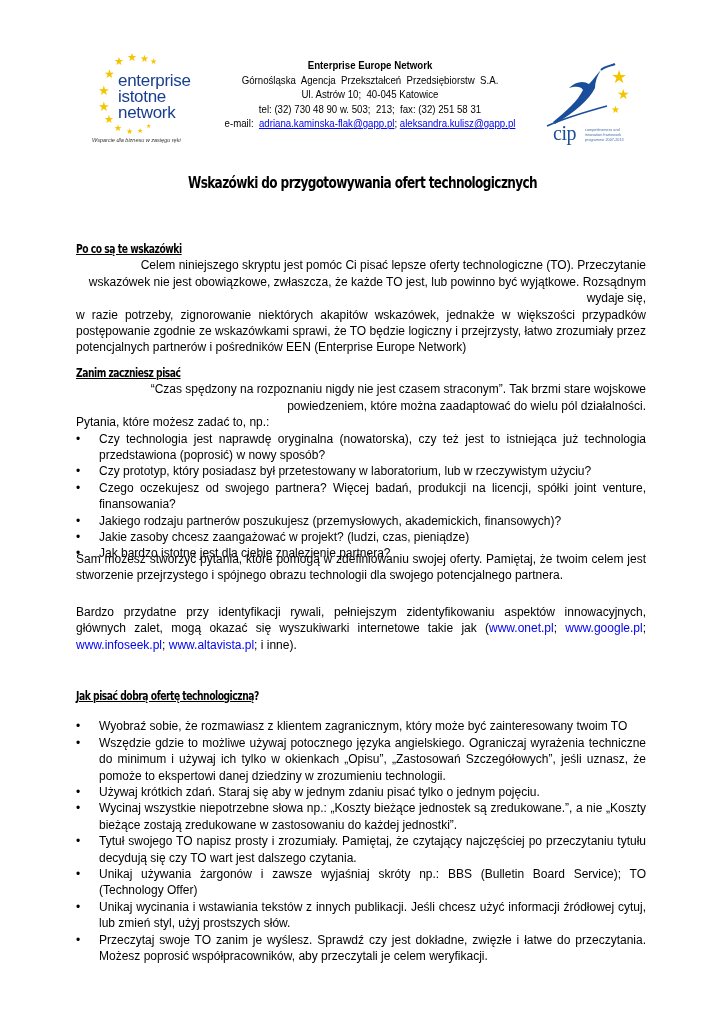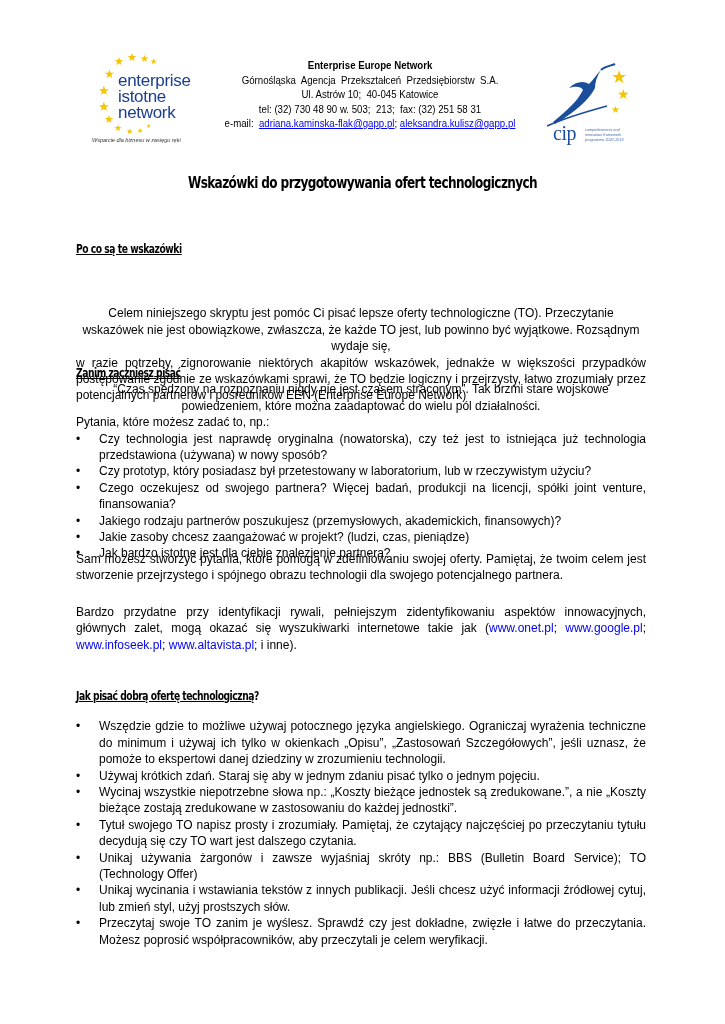--- a/index.html
+++ b/index.html
@@ -94,50 +94,51 @@
     <span class="star" style="position:absolute;left:72px;top:26px;font-size:14px;color:#f5c400;">★</span>
     <span class="star" style="position:absolute;left:66px;top:44px;font-size:10px;color:#f5c400;">★</span>
     <span class="cip-text">cip</span>
     <span class="cip-sub">competitiveness and innovation framework programme 2007-2013</span>
   </div>
 
   <div class="doc-title">Wskazówki do przygotowywania ofert technologicznych</div>
 
   <div class="content" id="sec1">
     <div class="heading"><span class="u">Po co są te wskazówki</span></div>
-    <p style="text-align:center;margin-top:48px;">Celem niniejszego skryptu jest pomóc Ci pisać lepsze oferty technologiczne (TO). Przeczytanie wskazówek nie jest obowiązkowe, zwłaszcza, że każde TO jest, lub powinno być wyjątkowe. Rozsądnym wydaje się,</p>
+    <p style="text-align:right;">Celem niniejszego skryptu jest pomóc Ci pisać lepsze oferty technologiczne (TO). Przeczytanie wskazówek nie jest obowiązkowe, zwłaszcza, że każde TO jest, lub powinno być wyjątkowe. Rozsądnym wydaje się,</p>
     <p>w razie potrzeby, zignorowanie niektórych akapitów wskazówek, jednakże w większości przypadków postępowanie zgodnie ze wskazówkami sprawi, że TO będzie logiczny i przejrzysty, łatwo zrozumiały przez potencjalnych partnerów i pośredników EEN (Enterprise Europe Network)</p>
   </div>
 
   <div class="content" id="sec2">
     <div class="heading"><span class="u">Zanim zaczniesz pisać</span></div>
-    <p style="text-align:center;">“Czas spędzony na rozpoznaniu nigdy nie jest czasem straconym”. Tak brzmi stare wojskowe powiedzeniem, które można zaadaptować do wielu pól działalności.</p>
+    <p style="text-align:right;">“Czas spędzony na rozpoznaniu nigdy nie jest czasem straconym”. Tak brzmi stare wojskowe powiedzeniem, które można zaadaptować do wielu pól działalności.</p>
     <p>Pytania, które możesz zadać to, np.:</p>
     <ul class="bullets">
-      <li>Czy technologia jest naprawdę oryginalna (nowatorska), czy też jest to istniejąca już technologia przedstawiona (używana) w nowy sposób?</li>
+      <li>Czy technologia jest naprawdę oryginalna (nowatorska), czy też jest to istniejąca już technologia przedstawiona (poprosić) w nowy sposób?</li>
       <li>Czy prototyp, który posiadasz był przetestowany w laboratorium, lub w rzeczywistym użyciu?</li>
       <li>Czego oczekujesz od swojego partnera? Więcej badań, produkcji na licencji, spółki joint venture, finansowania?</li>
       <li>Jakiego rodzaju partnerów poszukujesz (przemysłowych, akademickich, finansowych)?</li>
       <li>Jakie zasoby chcesz zaangażować w projekt? (ludzi, czas, pieniądze)</li>
       <li>Jak bardzo istotne jest dla ciebie znalezienie partnera?</li>
     </ul>
   </div>
 
   <div class="content" id="sec3">
     <p>Sam możesz stworzyć pytania, które pomogą w zdefiniowaniu swojej oferty. Pamiętaj, że twoim celem jest stworzenie przejrzystego i spójnego obrazu technologii dla swojego potencjalnego partnera.</p>
   </div>
 
   <div class="content" id="sec4">
     <p><span>Bardzo przydatne przy identyfikacji rywali, pełniejszym zidentyfikowaniu aspektów innowacyjnych, głównych zalet, mogą okazać się wyszukiwarki internetowe takie jak (</span><a class="link">www.onet.pl</a><span>; </span> <a class="link">www.google.pl</a><span>; </span> <a class="link">www.infoseek.pl</a><span>; </span> <a class="link">www.altavista.pl</a><span>; i inne).</span></p>
   </div>
 
   <div class="content" id="sec5">
     <div class="heading"><span class="u">Jak pisać dobrą ofertę technologiczną</span><span>?</span></div>
     <div style="height:14px;"></div>
     <ul class="bullets">
+      <li>Wyobraź sobie, że rozmawiasz z klientem zagranicznym, który może być zainteresowany twoim TO</li>
       <li>Wszędzie gdzie to możliwe używaj potocznego języka angielskiego. Ograniczaj wyrażenia techniczne do minimum i używaj ich tylko w okienkach „Opisu”, „Zastosowań Szczegółowych”, jeśli uznasz, że pomoże to ekspertowi danej dziedziny w zrozumieniu technologii.</li>
       <li>Używaj krótkich zdań. Staraj się aby w jednym zdaniu pisać tylko o jednym pojęciu.</li>
       <li>Wycinaj wszystkie niepotrzebne słowa np.: „Koszty bieżące jednostek są zredukowane.”, a nie „Koszty bieżące zostają zredukowane w zastosowaniu do każdej jednostki”.</li>
       <li>Tytuł swojego TO napisz prosty i zrozumiały. Pamiętaj, że czytający najczęściej po przeczytaniu tytułu decydują się czy TO wart jest dalszego czytania.</li>
       <li>Unikaj używania żargonów i zawsze wyjaśniaj skróty np.: BBS (Bulletin Board Service); TO (Technology Offer)</li>
       <li>Unikaj wycinania i wstawiania tekstów z innych publikacji. Jeśli chcesz użyć informacji źródłowej cytuj, lub zmień styl, użyj prostszych słów.</li>
       <li>Przeczytaj swoje TO zanim je wyślesz. Sprawdź czy jest dokładne, zwięzłe i łatwe do przeczytania. Możesz poprosić współpracowników, aby przeczytali je celem weryfikacji.</li>
     </ul>
   </div>
 

